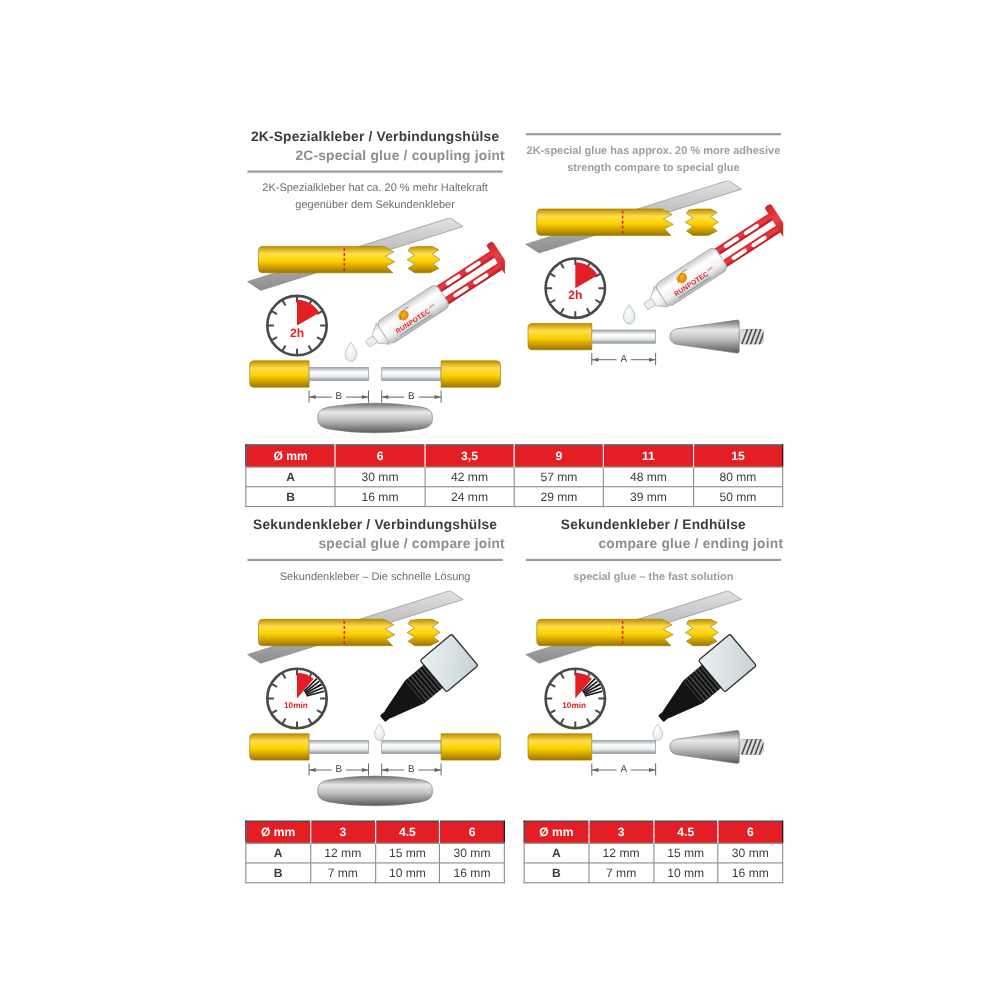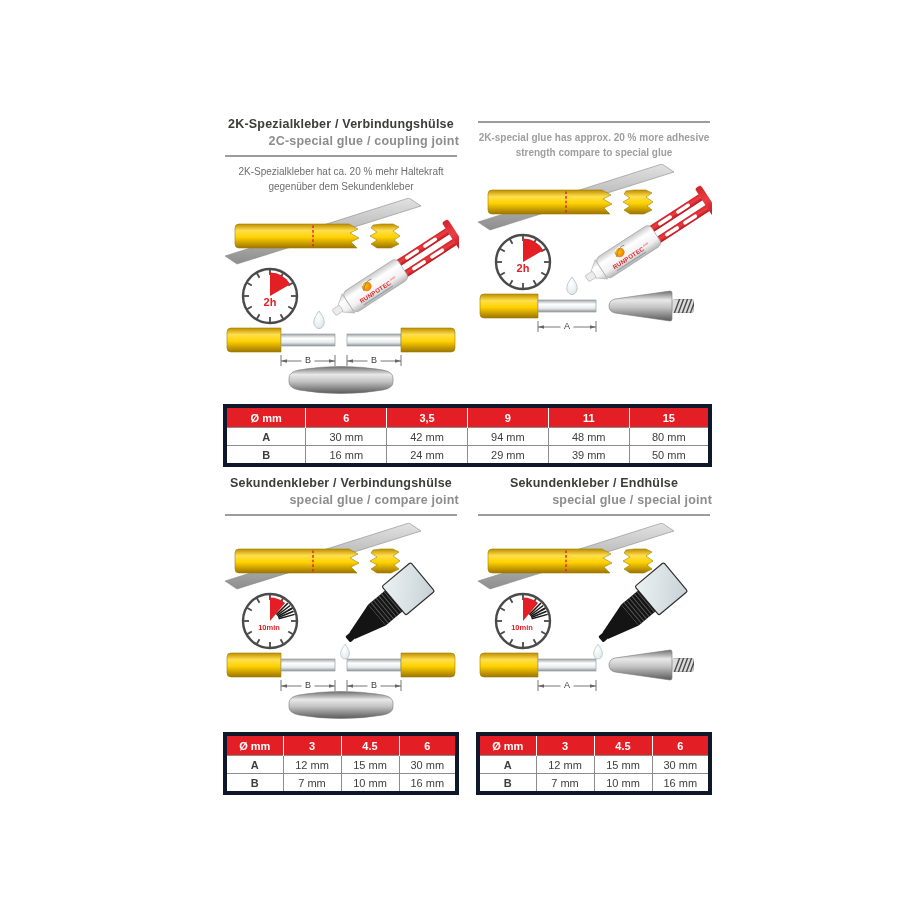--- a/index.html
+++ b/index.html
@@ -9,21 +9,21 @@
   .row{display:flex;gap:17px;}
   .col{width:236px;}
   .title-de{font-size:12.5px;font-weight:bold;color:#3c3c3b;text-align:center;line-height:17px;letter-spacing:.2px;}
   .title-en{font-size:12.5px;font-weight:bold;color:#8d8d8d;text-align:right;line-height:17px;letter-spacing:.2px;}
   .rule{height:2px;background:#9c9c9c;margin:5px 2px 7px 2px;}
   .note{font-size:10px;text-align:center;line-height:15px;min-height:16px;margin-bottom:4px;}
   .note-de{color:#6e6e6e;}
   .note-en{color:#9e9e9e;font-weight:bold;}
   .scene{width:236px;height:200px;display:block;}
   .dim-table{width:100%;border-collapse:collapse;table-layout:fixed;font-size:11px;color:#3d3d3d;
-             border:4px solid #0f172a;}
+             border:1px solid #0f172a;}
   .dim-table th{background:#e31e24;color:#fff;font-weight:bold;height:19px;border-left:1.5px solid #fff;
                 text-align:center;padding:0;}
   .dim-table th:first-child{border-left:none;}
   .dim-table td{border:1px solid #8c8c8c;height:17px;text-align:center;background:#fff;padding:0;}
   .dim-table td.rowlabel{font-weight:bold;}
   .mid-table-wrap{margin:6px 0 8px 0;}
   .col .table-wrap{margin-top:9px;}
   .bottom-row{margin-top:6px;}
   svg text{font-family:"Liberation Sans",sans-serif;}
 </style>
@@ -262,41 +262,42 @@
               <th>9</th>
               <th>11</th>
               <th>15</th>
             </tr>
           </thead>
           <tbody>
             <tr>
               <td class="rowlabel">A</td>
               <td>30 mm</td>
               <td>42 mm</td>
-              <td>94 mm</td>
+              <td>57 mm</td>
               <td>48 mm</td>
               <td>80 mm</td>
             </tr>
             <tr>
               <td class="rowlabel">B</td>
               <td>16 mm</td>
               <td>24 mm</td>
               <td>29 mm</td>
               <td>39 mm</td>
               <td>50 mm</td>
             </tr>
           </tbody>
         </table>
     </div>
 
     <div class="row bottom-row">
       <div class="col">
         <div class="title-de">Sekundenkleber / Verbindungshülse</div>
         <div class="title-en">special glue / compare joint</div>
         <div class="rule"></div>
+        <div class="note note-de">Sekundenkleber – Die schnelle Lösung</div>
         <svg class="scene" viewBox="0 0 236 200">
           <use href="#gSaw"></use>
             <use href="#clock10"></use>
             <use href="#gBottle"></use>
             <use href="#gRodsCoupling"></use>
         </svg>
         <div class="table-wrap">
           <table class="dim-table">
               <thead>
                 <tr>
@@ -318,22 +319,23 @@
                   <td>7 mm</td>
                   <td>10 mm</td>
                   <td>16 mm</td>
                 </tr>
               </tbody>
             </table>
         </div>
       </div>
       <div class="col">
         <div class="title-de">Sekundenkleber / Endhülse</div>
-        <div class="title-en">special glue / special joint</div>
+        <div class="title-en">compare glue / ending joint</div>
         <div class="rule"></div>
+        <div class="note note-en">special glue – the fast solution</div>
         <svg class="scene" viewBox="0 0 236 200">
           <use href="#gSaw"></use>
             <use href="#clock10"></use>
             <use href="#gBottle"></use>
             <use href="#gRodsEnding"></use>
         </svg>
         <div class="table-wrap">
           <table class="dim-table">
               <thead>
                 <tr>

